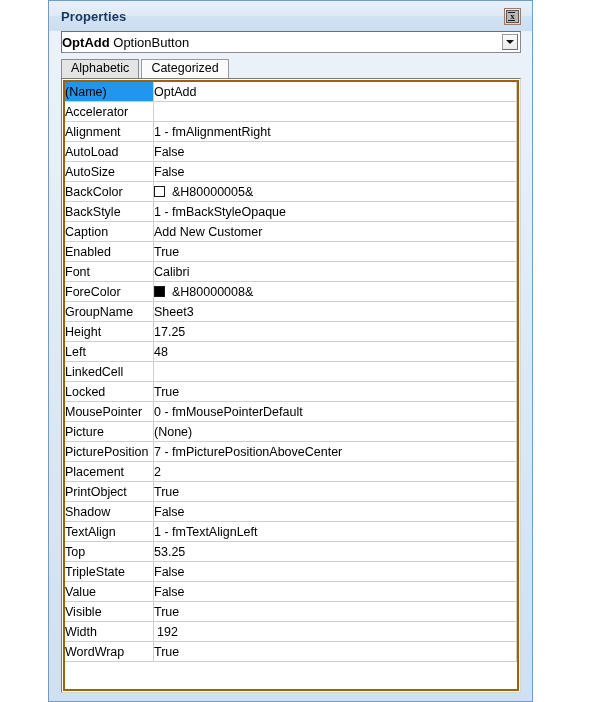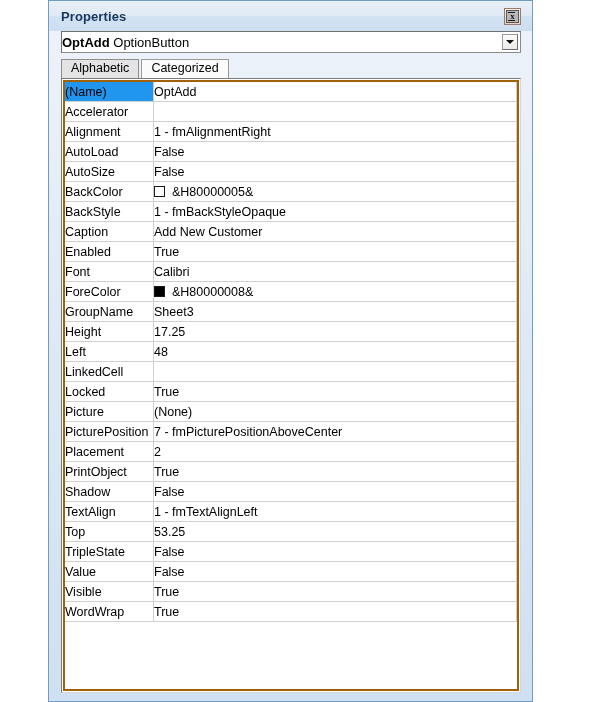--- a/index.html
+++ b/index.html
@@ -323,20 +323,24 @@
             </tr>
             <tr>
               <td class="pname">LinkedCell</td>
               <td class="pval"><span></span></td>
             </tr>
             <tr>
               <td class="pname">Locked</td>
               <td class="pval"><span>True</span></td>
             </tr>
             <tr>
+              <td class="pname">MousePointer</td>
+              <td class="pval"><span>0 - fmMousePointerDefault</span></td>
+            </tr>
+            <tr>
               <td class="pname">Picture</td>
               <td class="pval"><span>(None)</span></td>
             </tr>
             <tr>
               <td class="pname">PicturePosition</td>
               <td class="pval"><span>7 - fmPicturePositionAboveCenter</span></td>
             </tr>
             <tr>
               <td class="pname">Placement</td>
               <td class="pval"><span>2</span></td>
@@ -361,20 +365,24 @@
               <td class="pname">TripleState</td>
               <td class="pval"><span>False</span></td>
             </tr>
             <tr>
               <td class="pname">Value</td>
               <td class="pval"><span>False</span></td>
             </tr>
             <tr>
               <td class="pname">Visible</td>
               <td class="pval"><span>True</span></td>
+            </tr>
+            <tr>
+              <td class="pname">Width</td>
+              <td class="pval"><span class="val-indent">192</span></td>
             </tr>
             <tr>
               <td class="pname">WordWrap</td>
               <td class="pval"><span>True</span></td>
             </tr>
           </tbody>
       </table>
     </div>
   </div>
 

